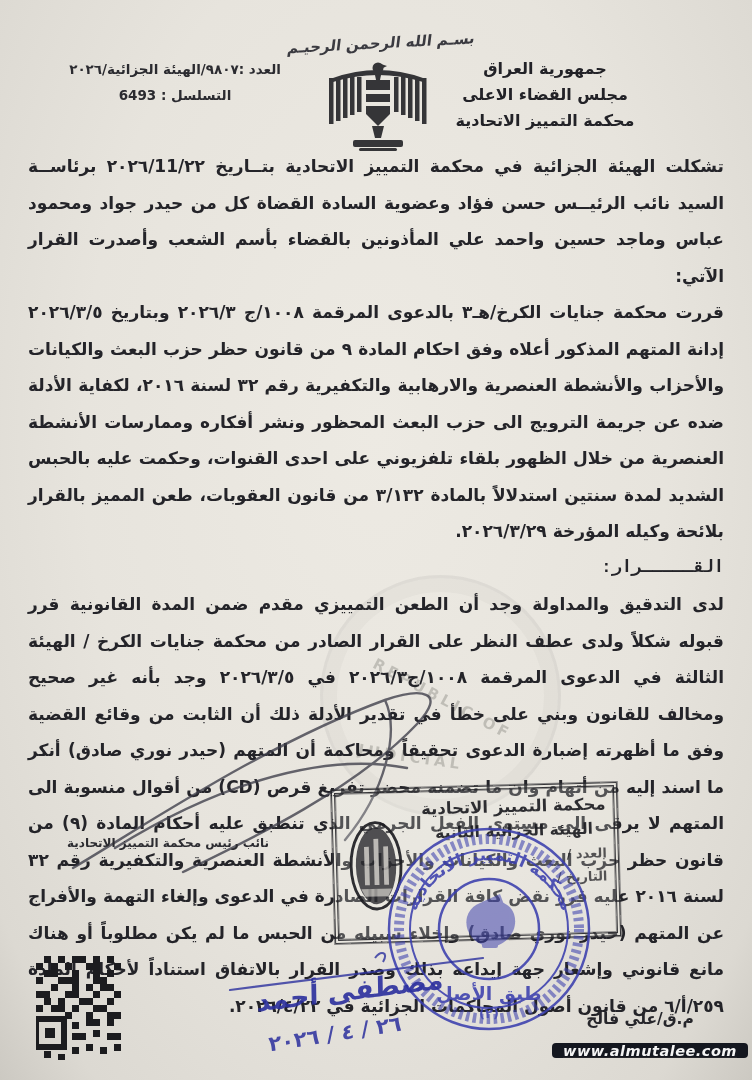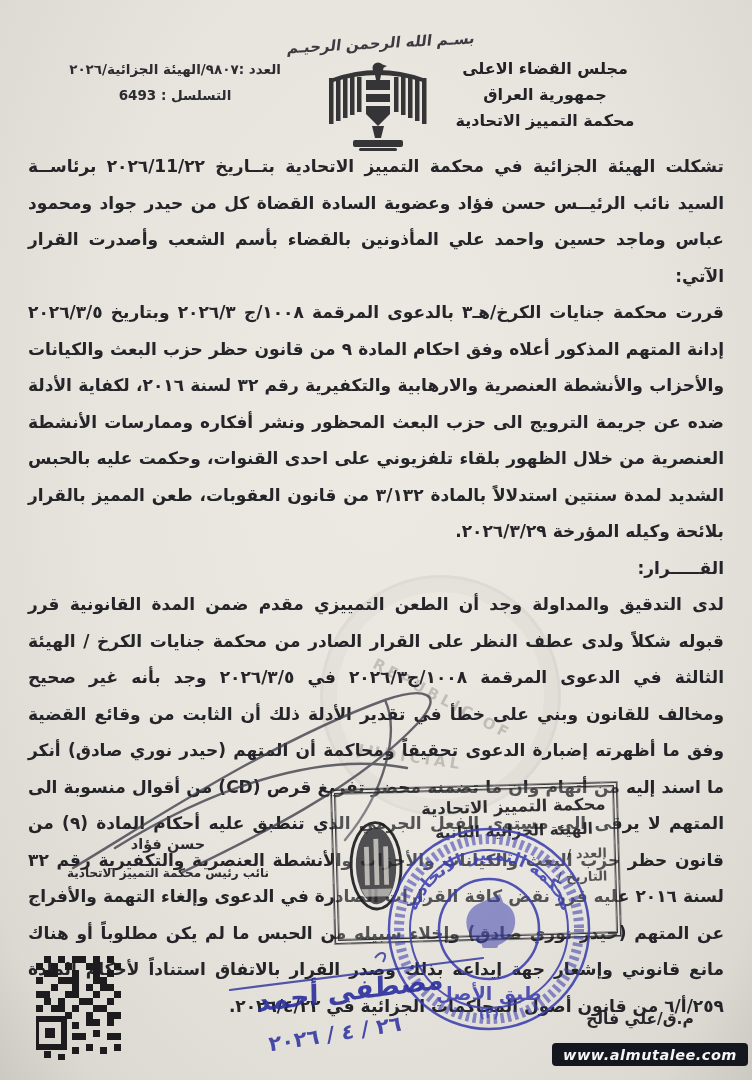--- a/index.html
+++ b/index.html
@@ -33,21 +33,21 @@
   }
   .emblem{top:56px;left:323px;width:110px;height:98px;}
   
   .doc-body{
     top:148px;left:28px;width:696px;
     font-size:17px;font-weight:bold;line-height:36.5px;
     text-align:justify;color:#242429;
   }
   .doc-body p{margin:0;}
   .doc-body .gap{margin-top:0;}
-  .decision-h{margin-top:6px;margin-bottom:4px;}
+  .decision-h{margin-top:6px;margin-bottom:4px;font-family:Liberation Mono, monospace;}
   
   .faint-seal{
     top:575px;left:320px;width:235px;height:235px;border-radius:50%;
     border:3px solid rgba(110,110,105,.10);
     box-shadow:inset 0 0 0 14px rgba(120,120,115,.05);
     pointer-events:none;
   }
   .faint-txt{color:rgba(95,95,90,.30);font-weight:bold;letter-spacing:4px;font-size:15px;white-space:nowrap;}
   .faint-a{top:690px;left:365px;transform:rotate(28deg);}
   .faint-b{top:748px;left:358px;transform:rotate(8deg);}
@@ -88,36 +88,36 @@
     font-size:21px;font-weight:bold;color:#2b2f9e;
     transform:rotate(-9deg) skewX(-4deg);opacity:.85;white-space:nowrap;
   }
   
   .qr{top:956px;left:36px;width:88px;height:104px;}
   .clerk{
     top:1010px;left:560px;width:160px;text-align:center;
     font-size:15.5px;font-weight:bold;color:#26262b;
   }
   .wm-strip{
-    top:1043px;left:552px;width:196px;height:23px;
+    top:1043px;left:552px;width:196px;height:15px;
     background:#14171f;border-radius:4px;
-    display:flex;align-items:center;justify-content:center;
+    display:flex;align-items:center;justify-content:center;text-decoration:underline;
   }
   .wm-text{color:#f5f5f5;font-size:14.5px;font-weight:bold;font-style:italic;letter-spacing:.5px;}
 </style>
 </head>
 <body>
 
 <div class="page">
 
   <div class="abs bismillah rtl">بسـم الله الرحمن الرحيـم</div>
 
   <div class="abs hdr-right rtl">
+    <div>جمهورية العراق</div>
     <div>مجلس القضاء الاعلى</div>
-    <div>جمهورية العراق</div>
     <div>محكمة التمييز الاتحادية</div>
   </div>
 
   <div class="abs emblem">
     <svg viewBox="0 0 110 98" width="110" height="98">
       <g fill="#1d1d21" opacity="0.88">
 
         <circle cx="55" cy="12" r="5.5"></circle>
         <path d="M55 7 L64 10 L56 14 Z"></path>
         <path d="M51 14 L59 14 L57 24 L53 24 Z"></path>
@@ -167,21 +167,20 @@
 
   <svg class="abs sig-svg" viewBox="0 0 430 215">
     <g fill="none" stroke="#3e3e4a" stroke-width="2.4" opacity="0.78" stroke-linecap="round">
       <path d="M18 196 C 95 150, 215 70, 330 28 C 368 15, 392 20, 362 52 C 300 118, 190 170, 128 200"></path>
       <path d="M60 176 C 150 120, 260 78, 352 96"></path>
       <path d="M330 28 C 345 60, 330 120, 290 168"></path>
     </g>
   </svg>
 
   <div class="abs sig-block rtl">
-    <div class="sig-name">حسن فؤاد</div>
     <div class="sig-title">نائب رئيس محكمة التمييز الاتحادية</div>
   </div>
 
   <div class="abs black-stamp">
     <div class="bs-emblem">
       <svg viewBox="0 0 60 100" width="58" height="96">
         <ellipse cx="30" cy="50" rx="26" ry="45" fill="none" stroke="#1e1e23" stroke-width="3"></ellipse>
         <ellipse cx="30" cy="50" rx="21" ry="40" fill="#24242a" opacity="0.85"></ellipse>
         <rect x="18" y="30" width="5" height="40" fill="#e9e6df" opacity="0.7"></rect>
         <rect x="28" y="22" width="5" height="48" fill="#e9e6df" opacity="0.7"></rect>

